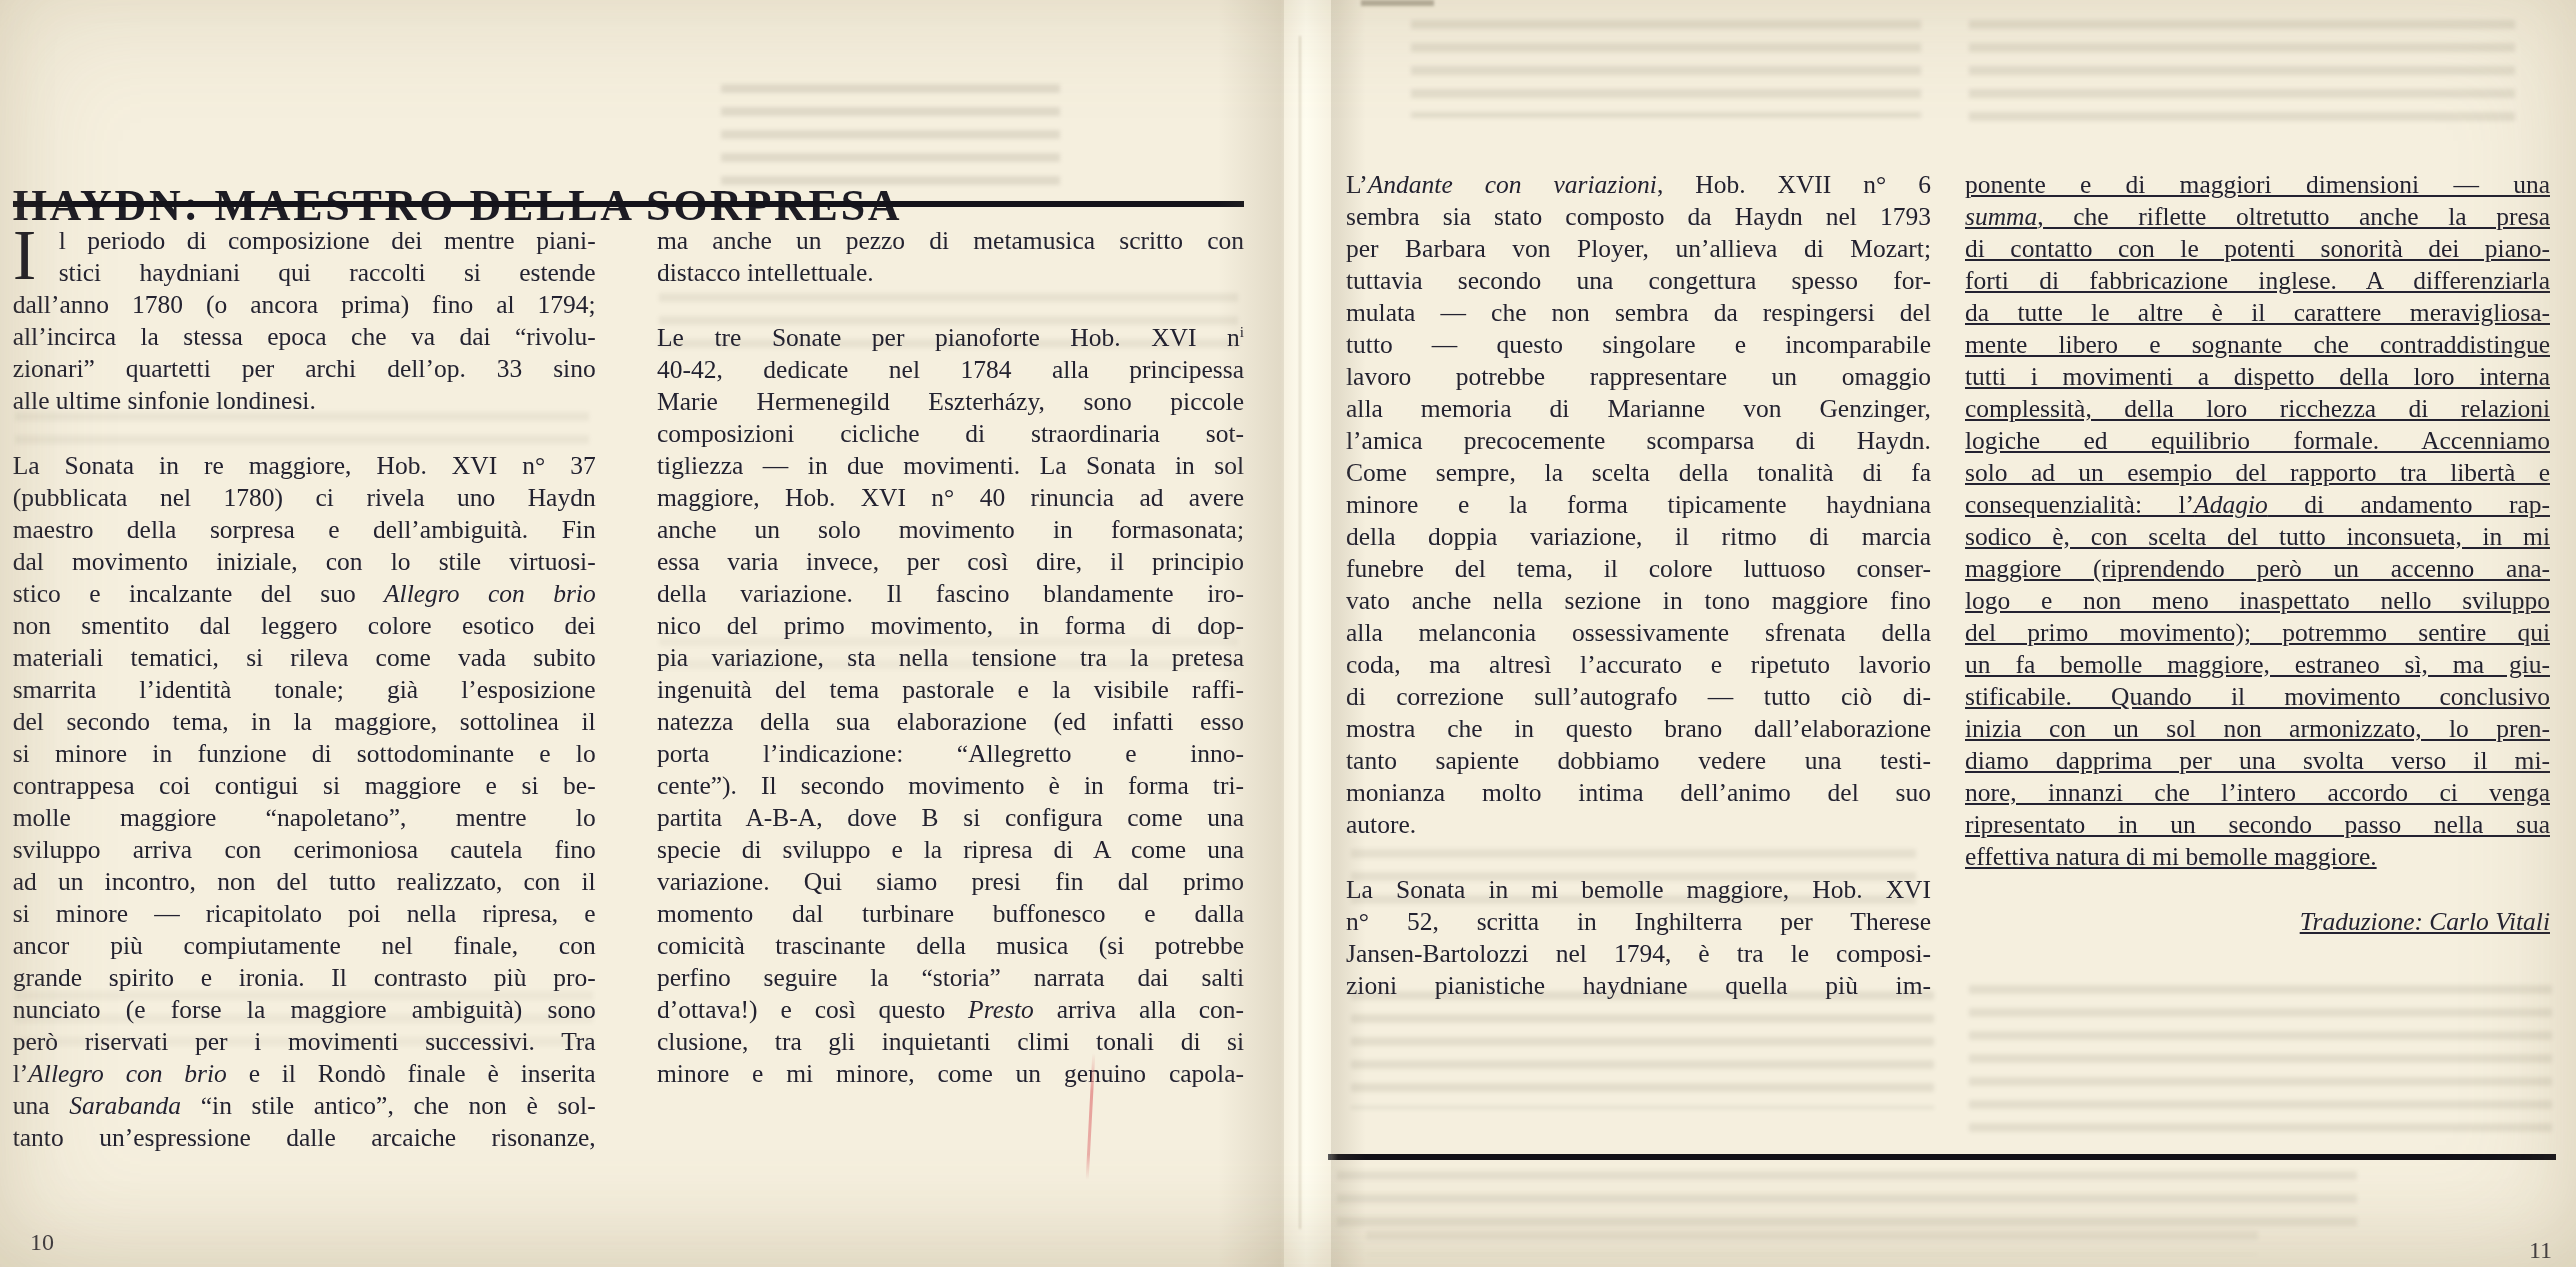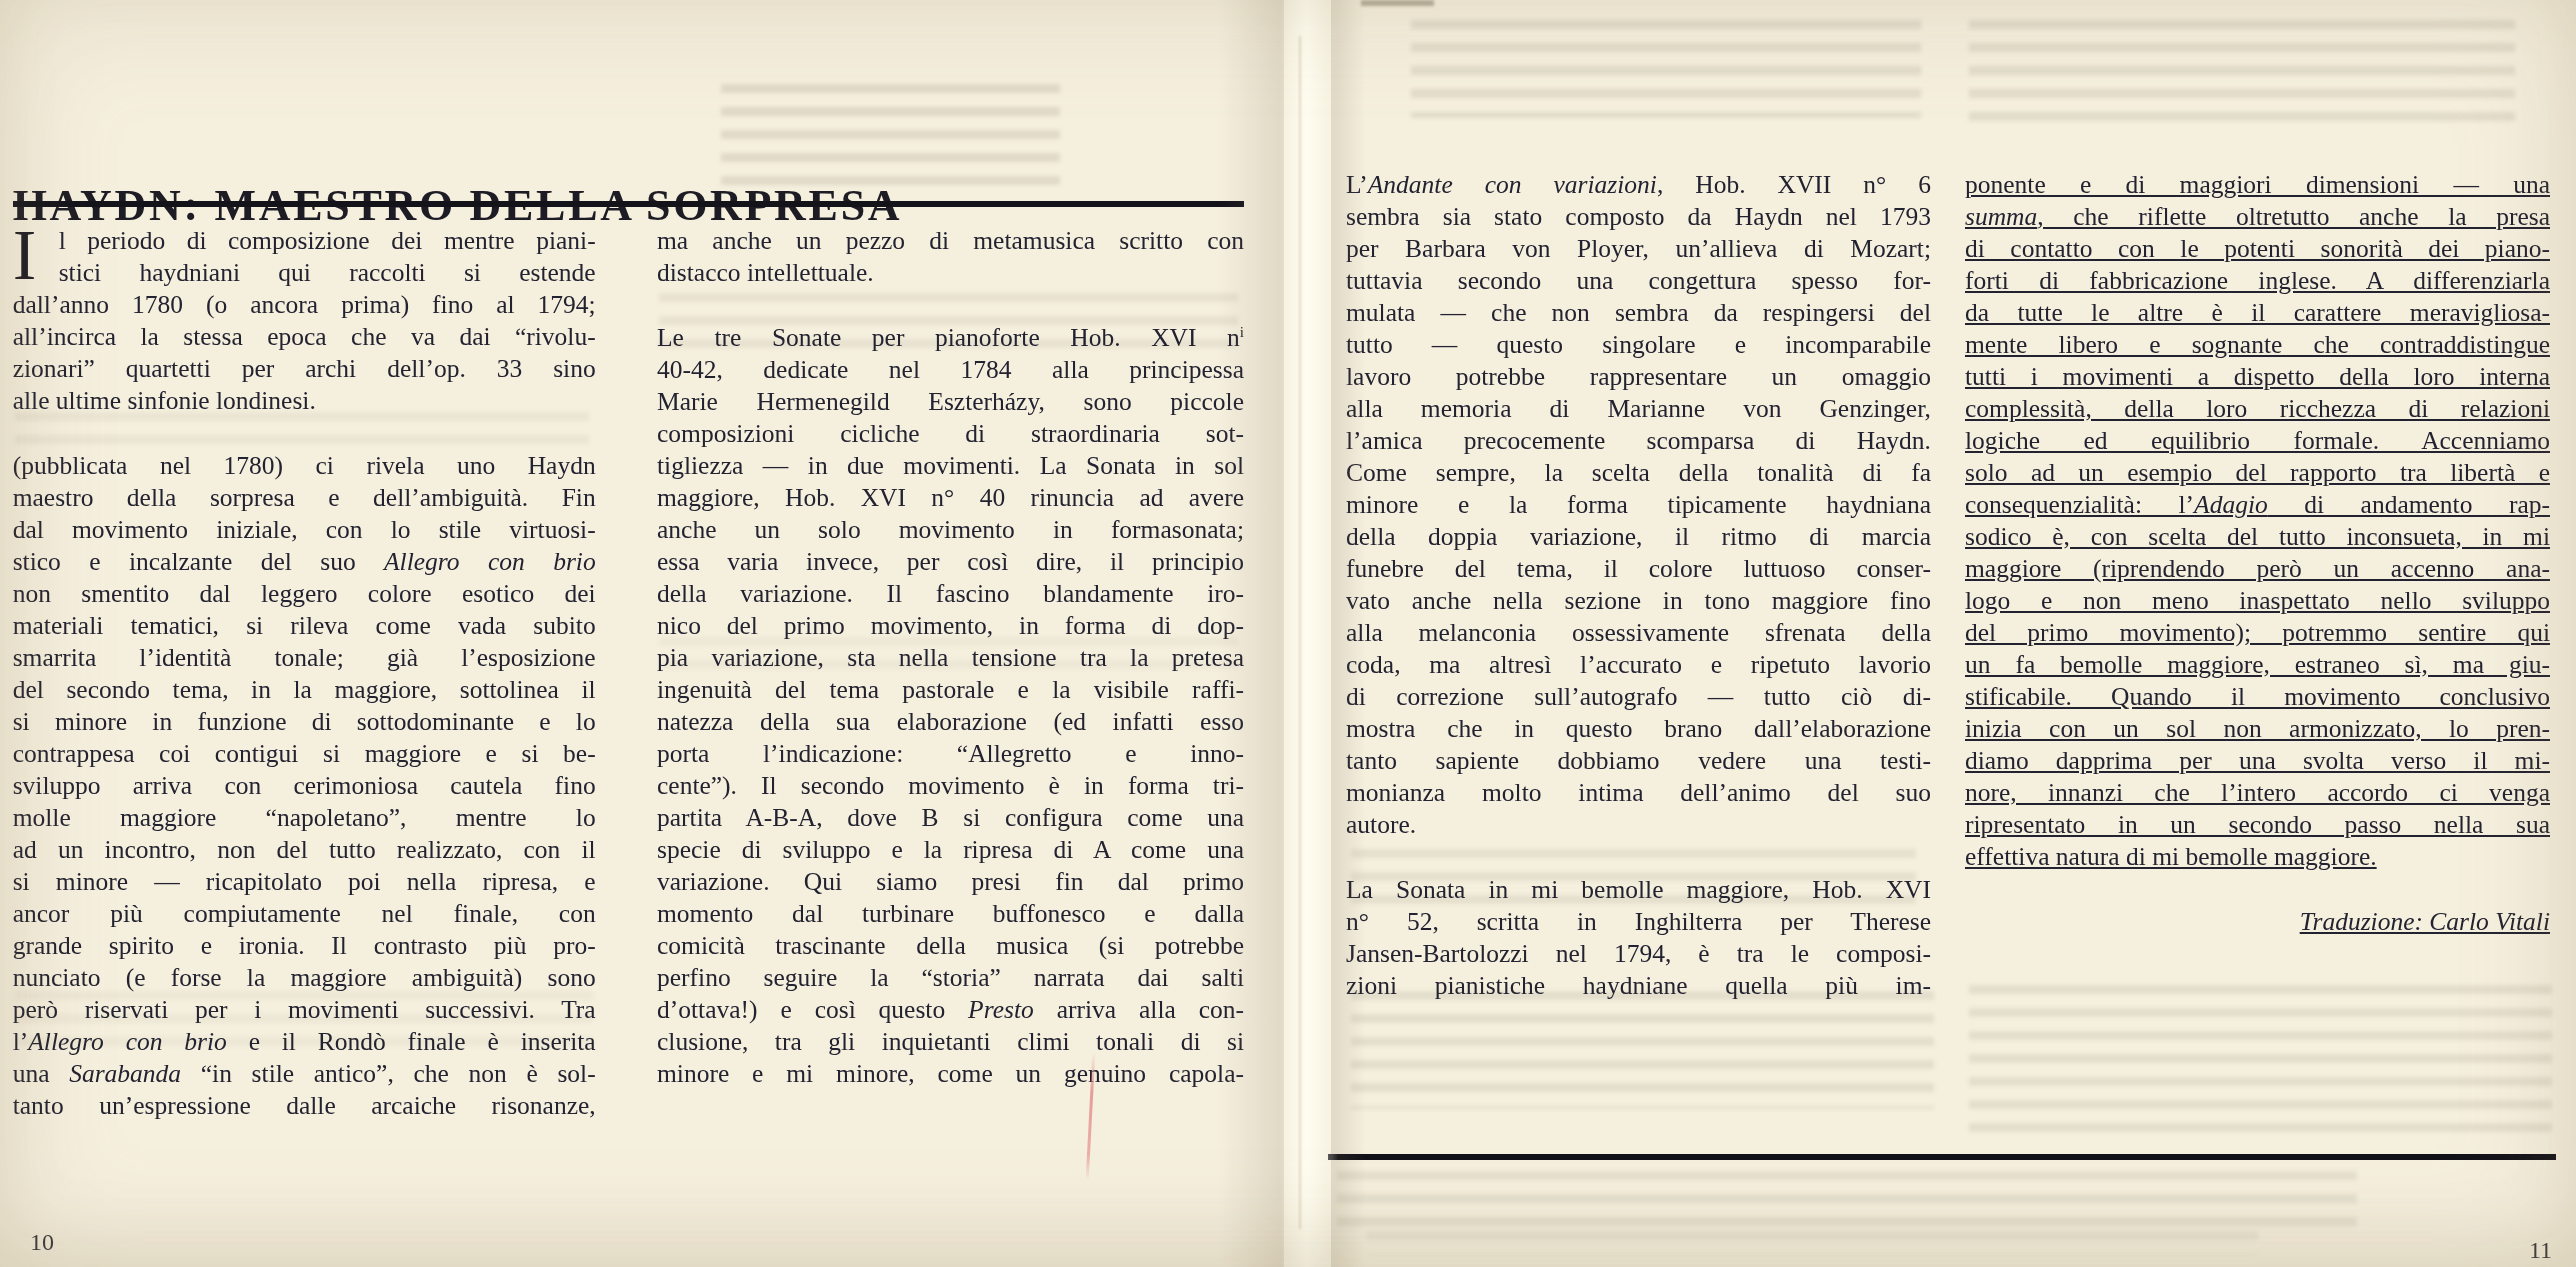--- a/index.html
+++ b/index.html
@@ -97,32 +97,33 @@
       <div class="para">
         <span class="dropcap">I</span>
         <div class="line just dc">l periodo di composizione dei mentre piani-</div>
         <div class="line just dc">stici haydniani qui raccolti si estende</div>
         <div class="line just">dall’anno 1780 (o ancora prima) fino al 1794;</div>
         <div class="line just">all’incirca la stessa epoca che va dai “rivolu-</div>
         <div class="line just">zionari” quartetti per archi dell’op. 33 sino</div>
         <div class="line">alle ultime sinfonie londinesi.</div>
       </div>
       <div class="para">
+        <div class="line just">La Sonata in re maggiore, Hob. XVI n° 37</div>
         <div class="line just">(pubblicata nel 1780) ci rivela uno Haydn</div>
         <div class="line just">maestro della sorpresa e dell’ambiguità. Fin</div>
         <div class="line just">dal movimento iniziale, con lo stile virtuosi-</div>
         <div class="line just">stico e incalzante del suo <em>Allegro con brio</em></div>
         <div class="line just">non smentito dal leggero colore esotico dei</div>
         <div class="line just">materiali tematici, si rileva come vada subito</div>
         <div class="line just">smarrita l’identità tonale; già l’esposizione</div>
         <div class="line just">del secondo tema, in la maggiore, sottolinea il</div>
         <div class="line just">si minore in funzione di sottodominante e lo</div>
         <div class="line just">contrappesa coi contigui si maggiore e si be-</div>
+        <div class="line just">molle maggiore “napoletano”, mentre lo</div>
         <div class="line just">sviluppo arriva con cerimoniosa cautela fino</div>
-        <div class="line just">molle maggiore “napoletano”, mentre lo</div>
         <div class="line just">ad un incontro, non del tutto realizzato, con il</div>
         <div class="line just">si minore — ricapitolato poi nella ripresa, e</div>
         <div class="line just">ancor più compiutamente nel finale, con</div>
         <div class="line just">grande spirito e ironia. Il contrasto più pro-</div>
         <div class="line just">nunciato (e forse la maggiore ambiguità) sono</div>
         <div class="line just">però riservati per i movimenti successivi. Tra</div>
         <div class="line just">l’<em>Allegro con brio</em> e il Rondò finale è inserita</div>
         <div class="line just">una <em>Sarabanda</em> “in stile antico”, che non è sol-</div>
         <div class="line just">tanto un’espressione dalle arcaiche risonanze,</div>
       </div>

